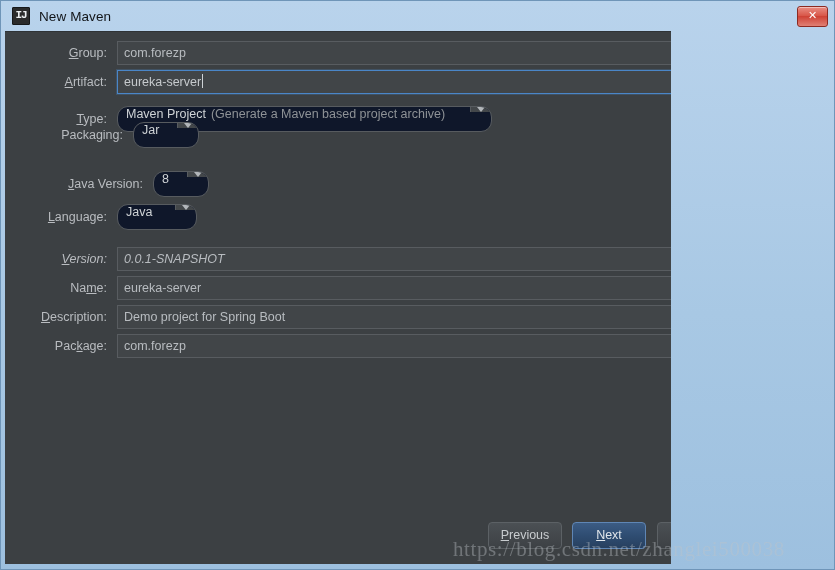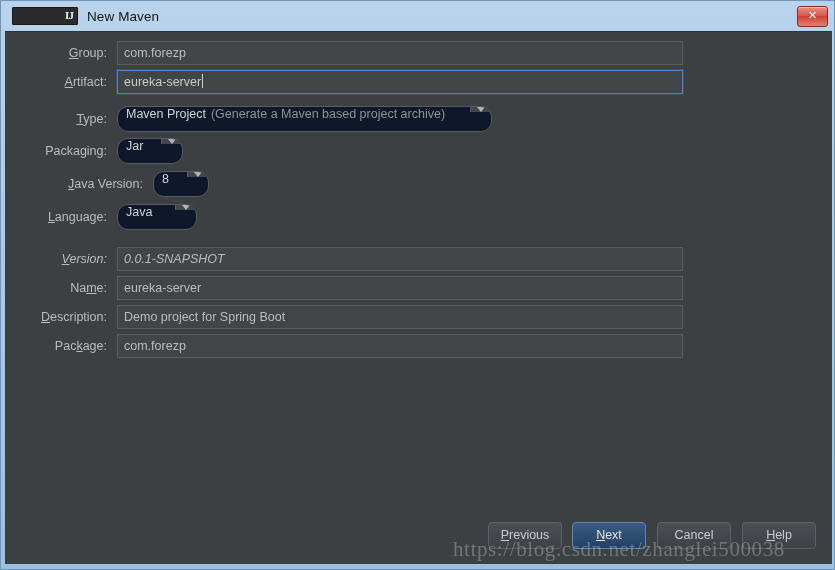--- a/index.html
+++ b/index.html
@@ -35,23 +35,22 @@
     height: 16px;
     background: #2b2b2b;
     border: 1px solid #16181a;
     border-radius: 1px;
     color: #eceff1;
     font-size: 11px;
     font-weight: bold;
     line-height: 15px;
     text-align: center;
     letter-spacing: -1px;
-    font-family: Liberation Serif, serif;
+    font-family: Liberation Mono, monospace;
     flex: 0 0 auto;
-    padding-left: 48px;
   }
   .title-text {
     margin-left: 9px;
     font-size: 13.5px;
     color: #111418;
     letter-spacing: 0.1px;
     white-space: nowrap;
   }
   .close-btn {
     position: absolute;
@@ -69,21 +68,21 @@
     line-height: 18px;
     text-align: center;
     cursor: pointer;
     font-family: "DejaVu Sans", sans-serif;
   }
   
   .content {
     position: absolute;
     left: 4px;
     top: 30px;
-    width: 827px;
+    width: 666px;
     height: 532px;
     background: #3c4043;
     border-top: 1px solid #2f3336;
     overflow: hidden;
   }
   .row {
     position: absolute;
     left: 0;
     height: 24px;
     display: flex;
@@ -230,21 +229,21 @@
         <div class="cval">
             <span>Maven Project</span>
             <span class="dim">(Generate a Maven based project archive)</span>
           </div>
         <div class="arrow">
             <i></i>
           </div>
       </div>
     </div>
 
-    <div class="row" style="top:107px; width:400px;">
+    <div class="row" style="top:91px; width:400px;padding-left:16px;">
       <div class="lbl">Packa<u>g</u>ing:</div>
       <div class="combo" style="width:66px;">
         <div class="cval">Jar</div>
         <div class="arrow">
             <i></i>
           </div>
       </div>
     </div>
 
     <div class="row" style="top:140px; width:400px;margin-left:36px;">

